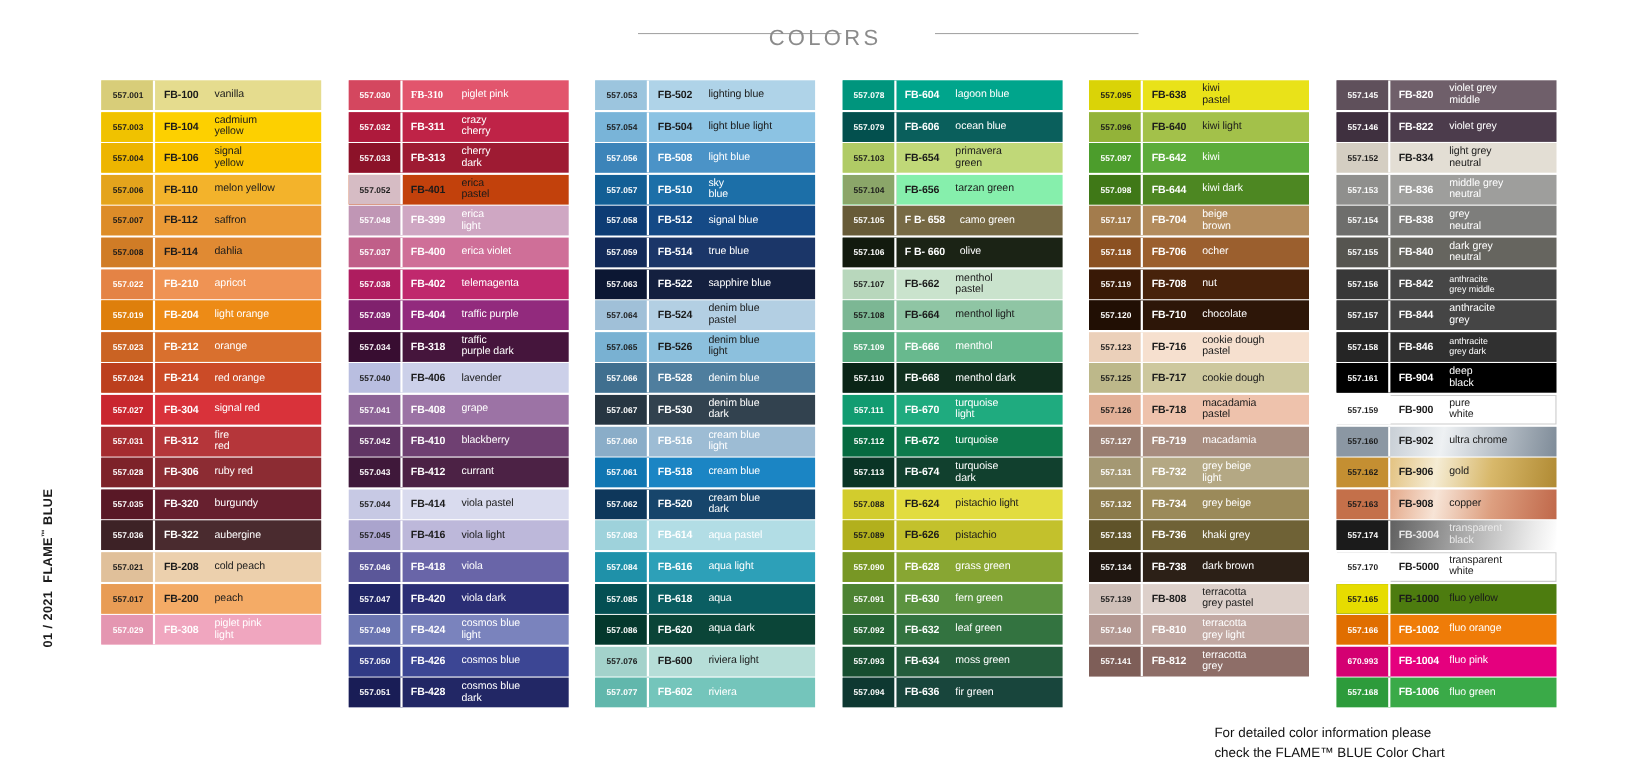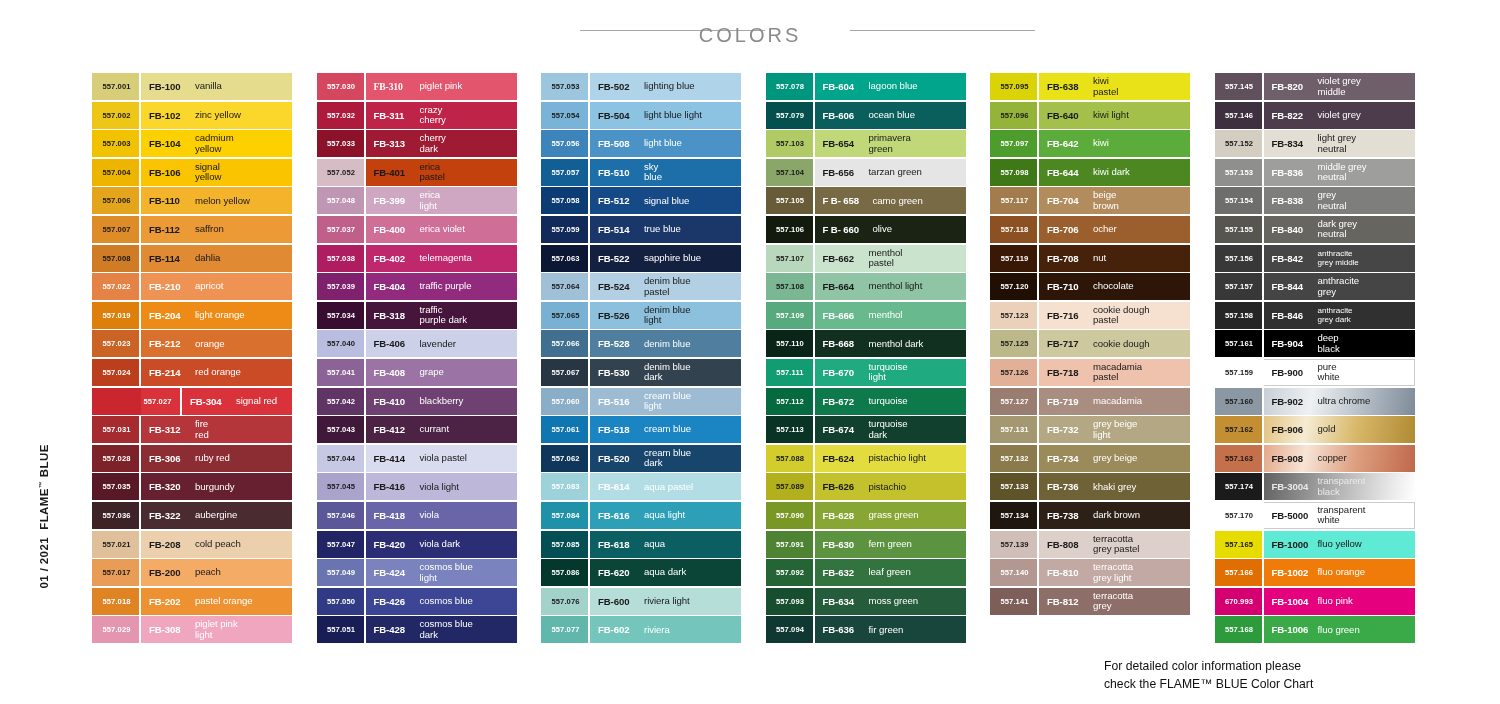--- a/index.html
+++ b/index.html
@@ -121,28 +121,20 @@
 <div id="columns">
     <div class="color-column">
       <div class="swatch-row" style="background: rgb(229, 220, 142);">
         <div class="shade" style="background: rgb(216, 205, 121);"></div>
         <div class="code-cell" style="color: rgb(26, 26, 26);">557.001</div>
         <div class="name-cell">
           <div class="fb" style="color: rgb(26, 26, 26);">FB-100</div>
           <div class="label" style="color: rgb(26, 26, 26);">vanilla</div>
         </div>
       </div>
-      <div class="swatch-row" style="background: rgb(251, 214, 43);">
-        <div class="shade" style="background: rgb(238, 198, 24);"></div>
-        <div class="code-cell" style="color: rgb(26, 26, 26);">557.002</div>
-        <div class="name-cell">
-          <div class="fb" style="color: rgb(26, 26, 26);">FB-102</div>
-          <div class="label" style="color: rgb(26, 26, 26);">zinc yellow</div>
-        </div>
-      </div>
       <div class="swatch-row" style="background: rgb(253, 208, 0);">
         <div class="shade" style="background: rgb(240, 194, 0);"></div>
         <div class="code-cell" style="color: rgb(26, 26, 26);">557.003</div>
         <div class="name-cell">
           <div class="fb" style="color: rgb(26, 26, 26);">FB-104</div>
           <div class="label" style="color: rgb(26, 26, 26);">cadmium
 yellow</div>
         </div>
       </div>
       <div class="swatch-row" style="background: rgb(251, 196, 0);">
@@ -205,21 +197,21 @@
       <div class="swatch-row" style="background: rgb(203, 75, 39);">
         <div class="shade" style="background: rgb(188, 63, 29);"></div>
         <div class="code-cell" style="color: rgb(255, 255, 255);">557.024</div>
         <div class="name-cell">
           <div class="fb" style="color: rgb(255, 255, 255);">FB-214</div>
           <div class="label" style="color: rgb(255, 255, 255);">red orange</div>
         </div>
       </div>
       <div class="swatch-row" style="background: rgb(217, 50, 58);">
         <div class="shade" style="background: rgb(201, 38, 47);"></div>
-        <div class="code-cell" style="color: rgb(255, 255, 255); padding-left: 41px;">557.027</div>
+        <div class="code-cell" style="color: rgb(255, 255, 255);">557.027</div>
         <div class="name-cell">
           <div class="fb" style="color: rgb(255, 255, 255);">FB-304</div>
           <div class="label" style="color: rgb(255, 255, 255);">signal red</div>
         </div>
       </div>
       <div class="swatch-row" style="background: rgb(181, 54, 58);">
         <div class="shade" style="background: rgb(165, 43, 47);"></div>
         <div class="code-cell" style="color: rgb(255, 255, 255);">557.031</div>
         <div class="name-cell">
           <div class="fb" style="color: rgb(255, 255, 255);">FB-312</div>
@@ -258,28 +250,20 @@
           <div class="fb" style="color: rgb(26, 26, 26);">FB-208</div>
           <div class="label" style="color: rgb(26, 26, 26);">cold peach</div>
         </div>
       </div>
       <div class="swatch-row" style="background: rgb(244, 171, 102);">
         <div class="shade" style="background: rgb(232, 156, 85);"></div>
         <div class="code-cell" style="color: rgb(26, 26, 26);">557.017</div>
         <div class="name-cell">
           <div class="fb" style="color: rgb(26, 26, 26);">FB-200</div>
           <div class="label" style="color: rgb(26, 26, 26);">peach</div>
-        </div>
-      </div>
-      <div class="swatch-row" style="background: rgb(238, 145, 48);">
-        <div class="shade" style="background: rgb(224, 132, 35);"></div>
-        <div class="code-cell" style="color: rgb(255, 255, 255);">557.018</div>
-        <div class="name-cell">
-          <div class="fb" style="color: rgb(255, 255, 255);">FB-202</div>
-          <div class="label" style="color: rgb(255, 255, 255);">pastel orange</div>
         </div>
       </div>
       <div class="swatch-row" style="background: rgb(240, 166, 191);">
         <div class="shade" style="background: rgb(228, 150, 177);"></div>
         <div class="code-cell" style="color: rgb(255, 255, 255);">557.029</div>
         <div class="name-cell">
           <div class="fb" style="color: rgb(255, 255, 255);">FB-308</div>
           <div class="label" style="color: rgb(255, 255, 255);">piglet pink
 light</div>
         </div>
@@ -641,21 +625,21 @@
       </div>
       <div class="swatch-row" style="background: rgb(192, 216, 120);">
         <div class="shade" style="background: rgb(176, 203, 101);"></div>
         <div class="code-cell" style="color: rgb(26, 26, 26);">557.103</div>
         <div class="name-cell">
           <div class="fb" style="color: rgb(26, 26, 26);">FB-654</div>
           <div class="label" style="color: rgb(26, 26, 26);">primavera
 green</div>
         </div>
       </div>
-      <div class="swatch-row" style="background: #e5e5e5;">
+      <div class="swatch-row" style="background: #86efac;">
         <div class="shade" style="background: rgb(139, 166, 105);"></div>
         <div class="code-cell" style="color: rgb(26, 26, 26);">557.104</div>
         <div class="name-cell">
           <div class="fb" style="color: rgb(26, 26, 26);">FB-656</div>
           <div class="label" style="color: rgb(26, 26, 26);">tarzan green</div>
         </div>
       </div>
       <div class="swatch-row" style="background: rgb(119, 106, 69);">
         <div class="shade" style="background: rgb(103, 91, 56);"></div>
         <div class="code-cell" style="color: rgb(255, 255, 255);">557.105</div>
@@ -1084,21 +1068,21 @@
       </div>
       <div class="swatch-row" style="background: rgb(255, 255, 255); box-shadow: rgb(204, 204, 204) 0px 0px 0px 1px inset;">
         <div class="shade" style="background: rgb(255, 255, 255);"></div>
         <div class="code-cell" style="color: rgb(26, 26, 26);">557.170</div>
         <div class="name-cell">
           <div class="fb" style="color: rgb(26, 26, 26);">FB-5000</div>
           <div class="label" style="color: rgb(26, 26, 26);">transparent
 white</div>
         </div>
       </div>
-      <div class="swatch-row" style="background: #5eead4;">
+      <div class="swatch-row" style="background: #4d7c0f;">
         <div class="shade" style="background: rgb(230, 220, 0);"></div>
         <div class="code-cell" style="color: rgb(26, 26, 26);">557.165</div>
         <div class="name-cell">
           <div class="fb" style="color: rgb(26, 26, 26);">FB-1000</div>
           <div class="label" style="color: rgb(26, 26, 26);">fluo yellow</div>
         </div>
       </div>
       <div class="swatch-row" style="background: rgb(239, 124, 8);">
         <div class="shade" style="background: rgb(224, 110, 0);"></div>
         <div class="code-cell" style="color: rgb(255, 255, 255);">557.166</div>

